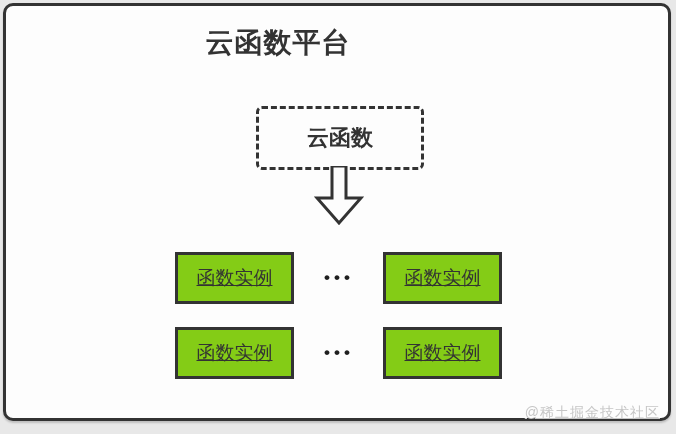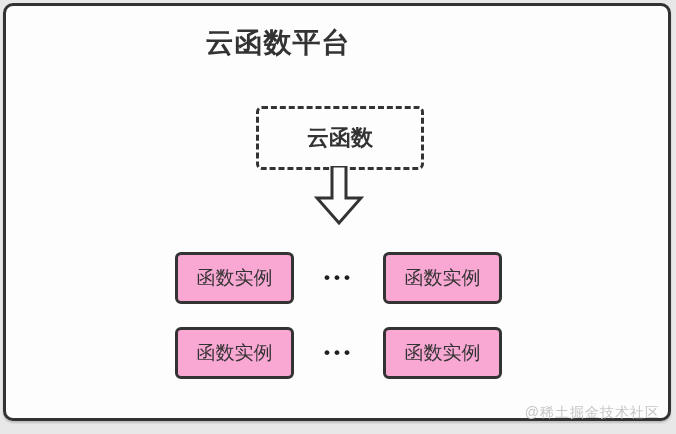--- a/index.html
+++ b/index.html
@@ -57,27 +57,28 @@
     left: 314px;
     top: 166px;
     width: 50px;
     height: 60px;
   }
   .inst-box {
     position: absolute;
     width: 113px;
     height: 46px;
     border: 3px solid #333333;
-    border-radius: 6px;
-    background: #f9a8d4;
+    border-radius: 0;
+    background: #84cc16;
     display: flex;
     align-items: center;
     justify-content: center;
     font-size: 19px;
     color: #333333;
+    text-decoration: underline;
   }
   .b-r1c1 { left: 175px; top: 252px; }
   .b-r1c2 { left: 383px; top: 252px; }
   .b-r2c1 { left: 175px; top: 327px; }
   .b-r2c2 { left: 383px; top: 327px; }
   .dots {
     position: absolute;
     width: 60px;
     text-align: center;
     font-size: 17px;
@@ -87,20 +88,21 @@
   }
   .dots-r1 { left: 309px; top: 268px; }
   .dots-r2 { left: 309px; top: 343px; }
   .watermark {
     position: absolute;
     right: 16px;
     bottom: 12px;
     font-size: 14px;
     color: #c6c6c6;
     letter-spacing: 1px;
+    text-decoration: underline;
   }
 </style>
 </head>
 <body>
 
 <div class="frame"></div>
 
 <div class="title">云函数平台</div>
 
 <div class="dashed-box">

